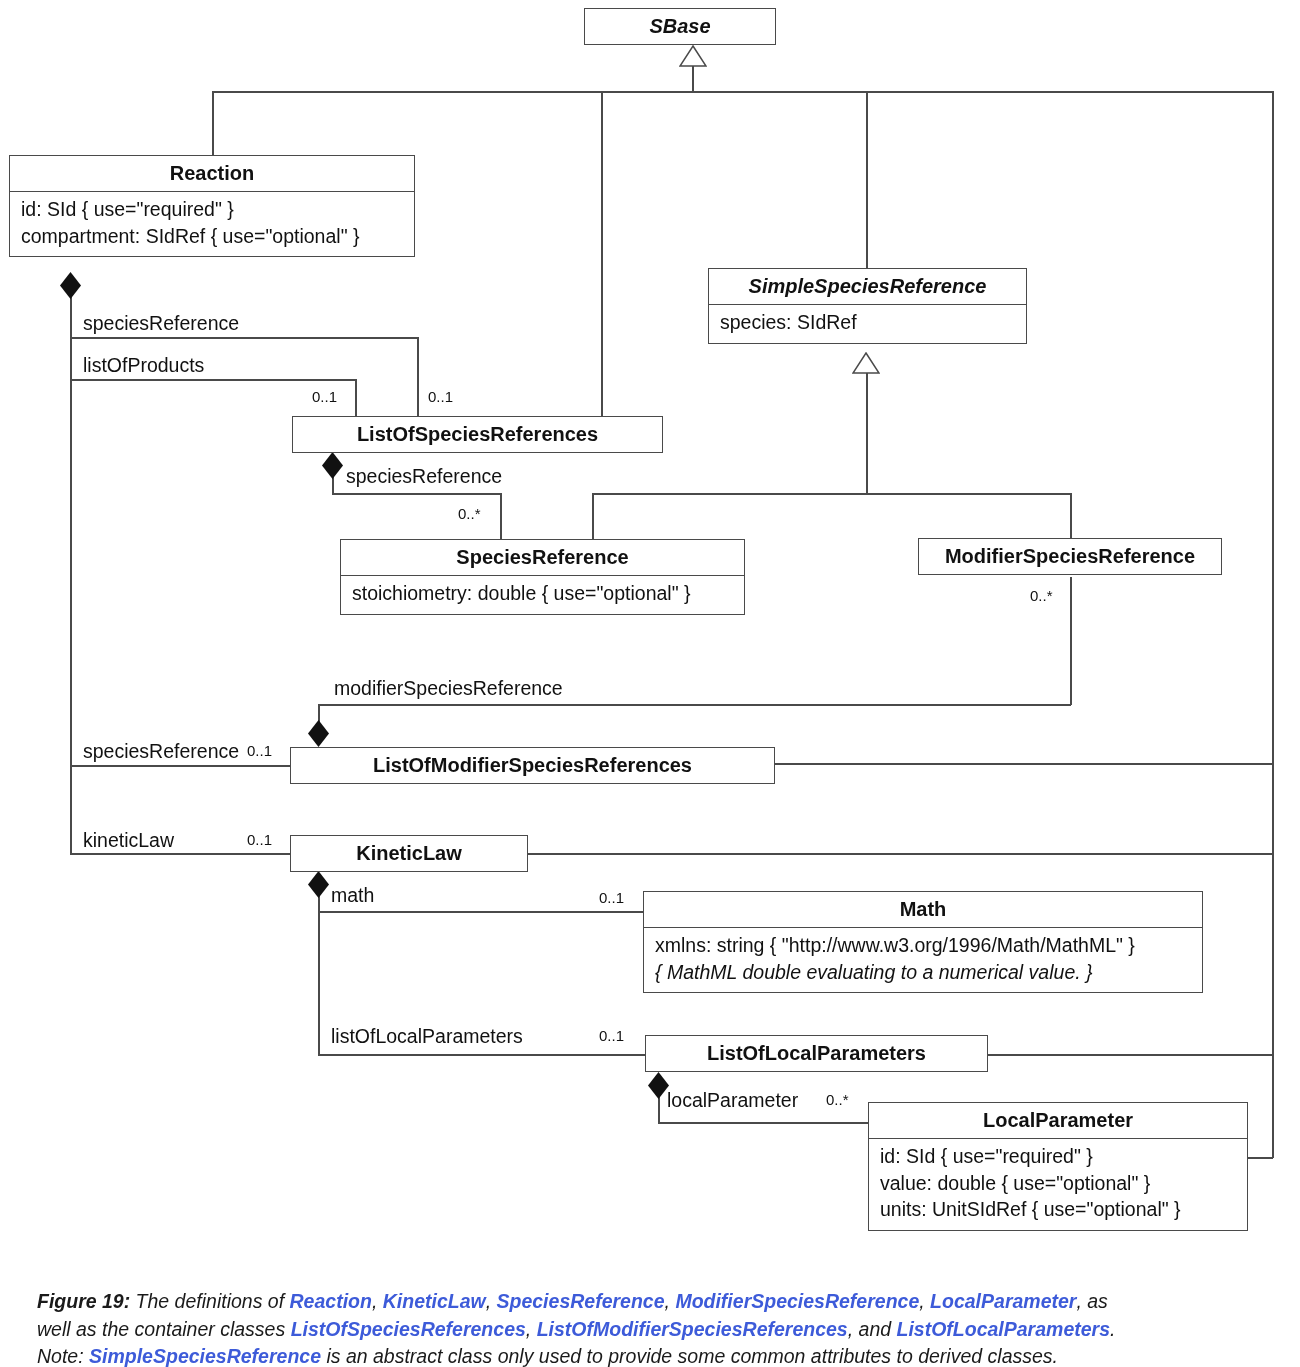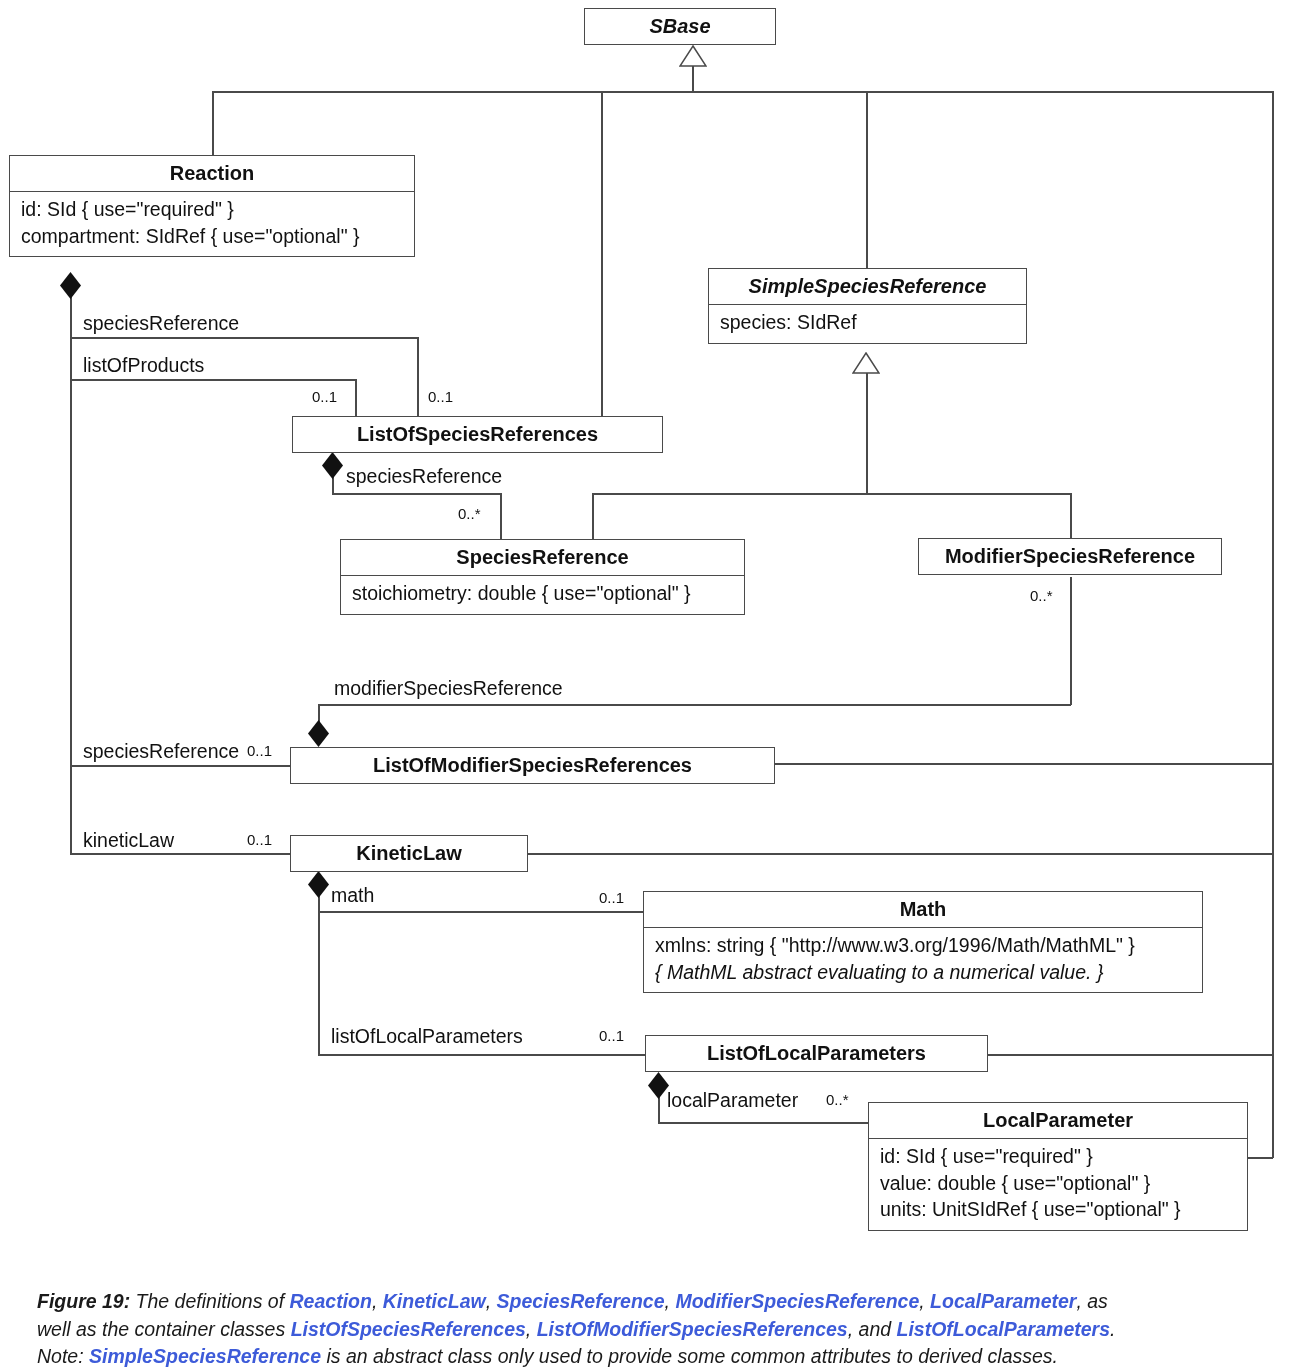--- a/index.html
+++ b/index.html
@@ -129,21 +129,21 @@
 </div>
 
 <div class="uml-box" style="left:290px;top:835px;width:238px;">
   <div class="uml-title">KineticLaw</div>
 </div>
 
 <div class="uml-box" style="left:643px;top:891px;width:560px;">
   <div class="uml-title">Math</div>
   <div class="uml-body">
       <div class="attr">xmlns: string { "http://www.w3.org/1996/Math/MathML" }</div>
-      <div class="attr it">{ MathML abstract evaluating to a numerical value. }</div>
+      <div class="attr it">{ MathML double evaluating to a numerical value. }</div>
     </div>
 </div>
 
 <div class="uml-box" style="left:645px;top:1035px;width:343px;">
   <div class="uml-title">ListOfLocalParameters</div>
 </div>
 
 <div class="uml-box" style="left:868px;top:1102px;width:380px;">
   <div class="uml-title">LocalParameter</div>
   <div class="uml-body">

